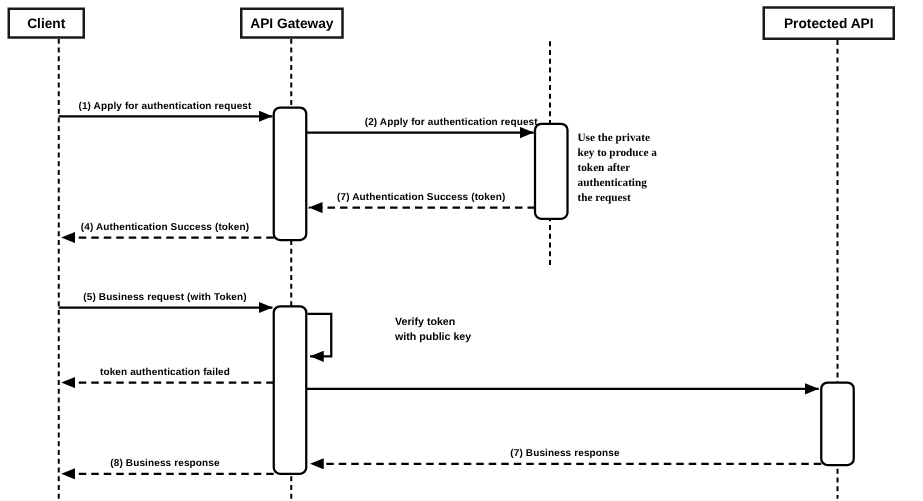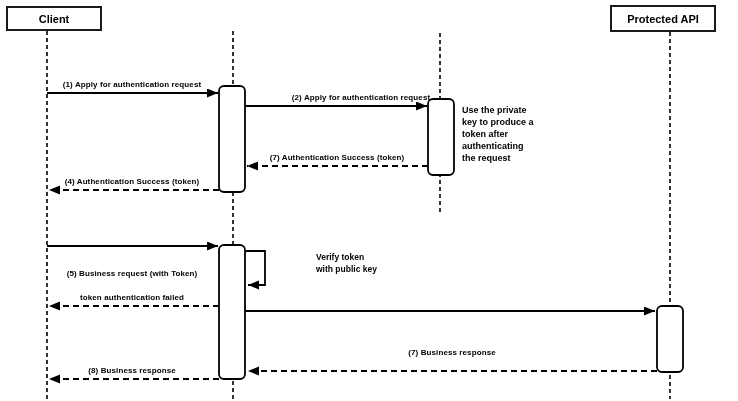--- a/index.html
+++ b/index.html
@@ -37,20 +37,21 @@
     white-space: nowrap;
     z-index: 2;
   }
   .sidelabel {
     position: absolute;
     font-weight: bold;
     font-size: 9px;
     line-height: 12px;
     white-space: pre-line;
     z-index: 2;
+    font-family: Liberation Serif, serif;
   }
   .selflabel {
     position: absolute;
     font-weight: bold;
     font-size: 8.5px;
     line-height: 11.5px;
     white-space: pre-line;
     z-index: 2;
   }
 </style>
@@ -81,32 +82,33 @@
     <line x1="428" y1="166" x2="247" y2="166" stroke="#000000" stroke-width="1.8" stroke-dasharray="6,4" marker-end="url(#arw)"></line>
     <line x1="219" y1="190" x2="49" y2="190" stroke="#000000" stroke-width="1.8" stroke-dasharray="6,4" marker-end="url(#arw)"></line>
     <line x1="47" y1="246" x2="218" y2="246" stroke="#000000" stroke-width="1.8" marker-end="url(#arw)"></line>
     <path d="M246,251 L265,251 L265,285 L248,285" fill="none" stroke="#000000" stroke-width="1.8" marker-end="url(#arw)"></path>
     <line x1="219" y1="306" x2="49" y2="306" stroke="#000000" stroke-width="1.8" stroke-dasharray="6,4" marker-end="url(#arw)"></line>
     <line x1="245" y1="311" x2="655" y2="311" stroke="#000000" stroke-width="1.8" marker-end="url(#arw)"></line>
     <line x1="657" y1="371" x2="248" y2="371" stroke="#000000" stroke-width="1.8" stroke-dasharray="6,4" marker-end="url(#arw)"></line>
     <line x1="219" y1="379" x2="49" y2="379" stroke="#000000" stroke-width="1.8" stroke-dasharray="6,4" marker-end="url(#arw)"></line>
   </svg>
 
-  <div class="pbox" style="left:6px;   top:6px; width:96px;  height:25px;">Client</div>
+  <div class="pbox" style="left:6px;   top:6px; width:62px;  height:25px;">Client</div>
+  <div class="pbox" style="left:192px; top:6px; width:83px;  height:25px;">API Gateway</div>
   <div class="pbox" style="left:610px; top:5px; width:106px; height:27px;">Protected API</div>
 
   <div class="mlabel" style="left:132px; top:80px;">(1) Apply for authentication request</div>
   <div class="mlabel" style="left:337px; top:93px;margin-left:24px;">(2) Apply for authentication request</div>
   <div class="mlabel" style="left:337px; top:153px;">(7) Authentication Success (token)</div>
   <div class="mlabel" style="left:132px; top:177px;text-align:center;">(4) Authentication Success (token)</div>
-  <div class="mlabel" style="left:132px; top:233px;margin-top:36px;">(5) Business request (with Token)</div>
+  <div class="mlabel" style="left:132px; top:233px;">(5) Business request (with Token)</div>
   <div class="selflabel" style="left:269px; top:252px;margin-left:47px;">Verify token
 with public key</div>
   <div class="mlabel" style="left:132px; top:293px;">token authentication failed</div>
-  <div class="mlabel" style="left:452px; top:348px;">(7) Business response</div>
+  <div class="mlabel" style="left:452px; top:358px;">(7) Business response</div>
   <div class="mlabel" style="left:132px; top:366px;">(8) Business response</div>
 
   <div class="sidelabel" style="left:462px; top:104px;">Use the private
 key to produce a
 token after
 authenticating
 the request</div>
 
 </div>
 

